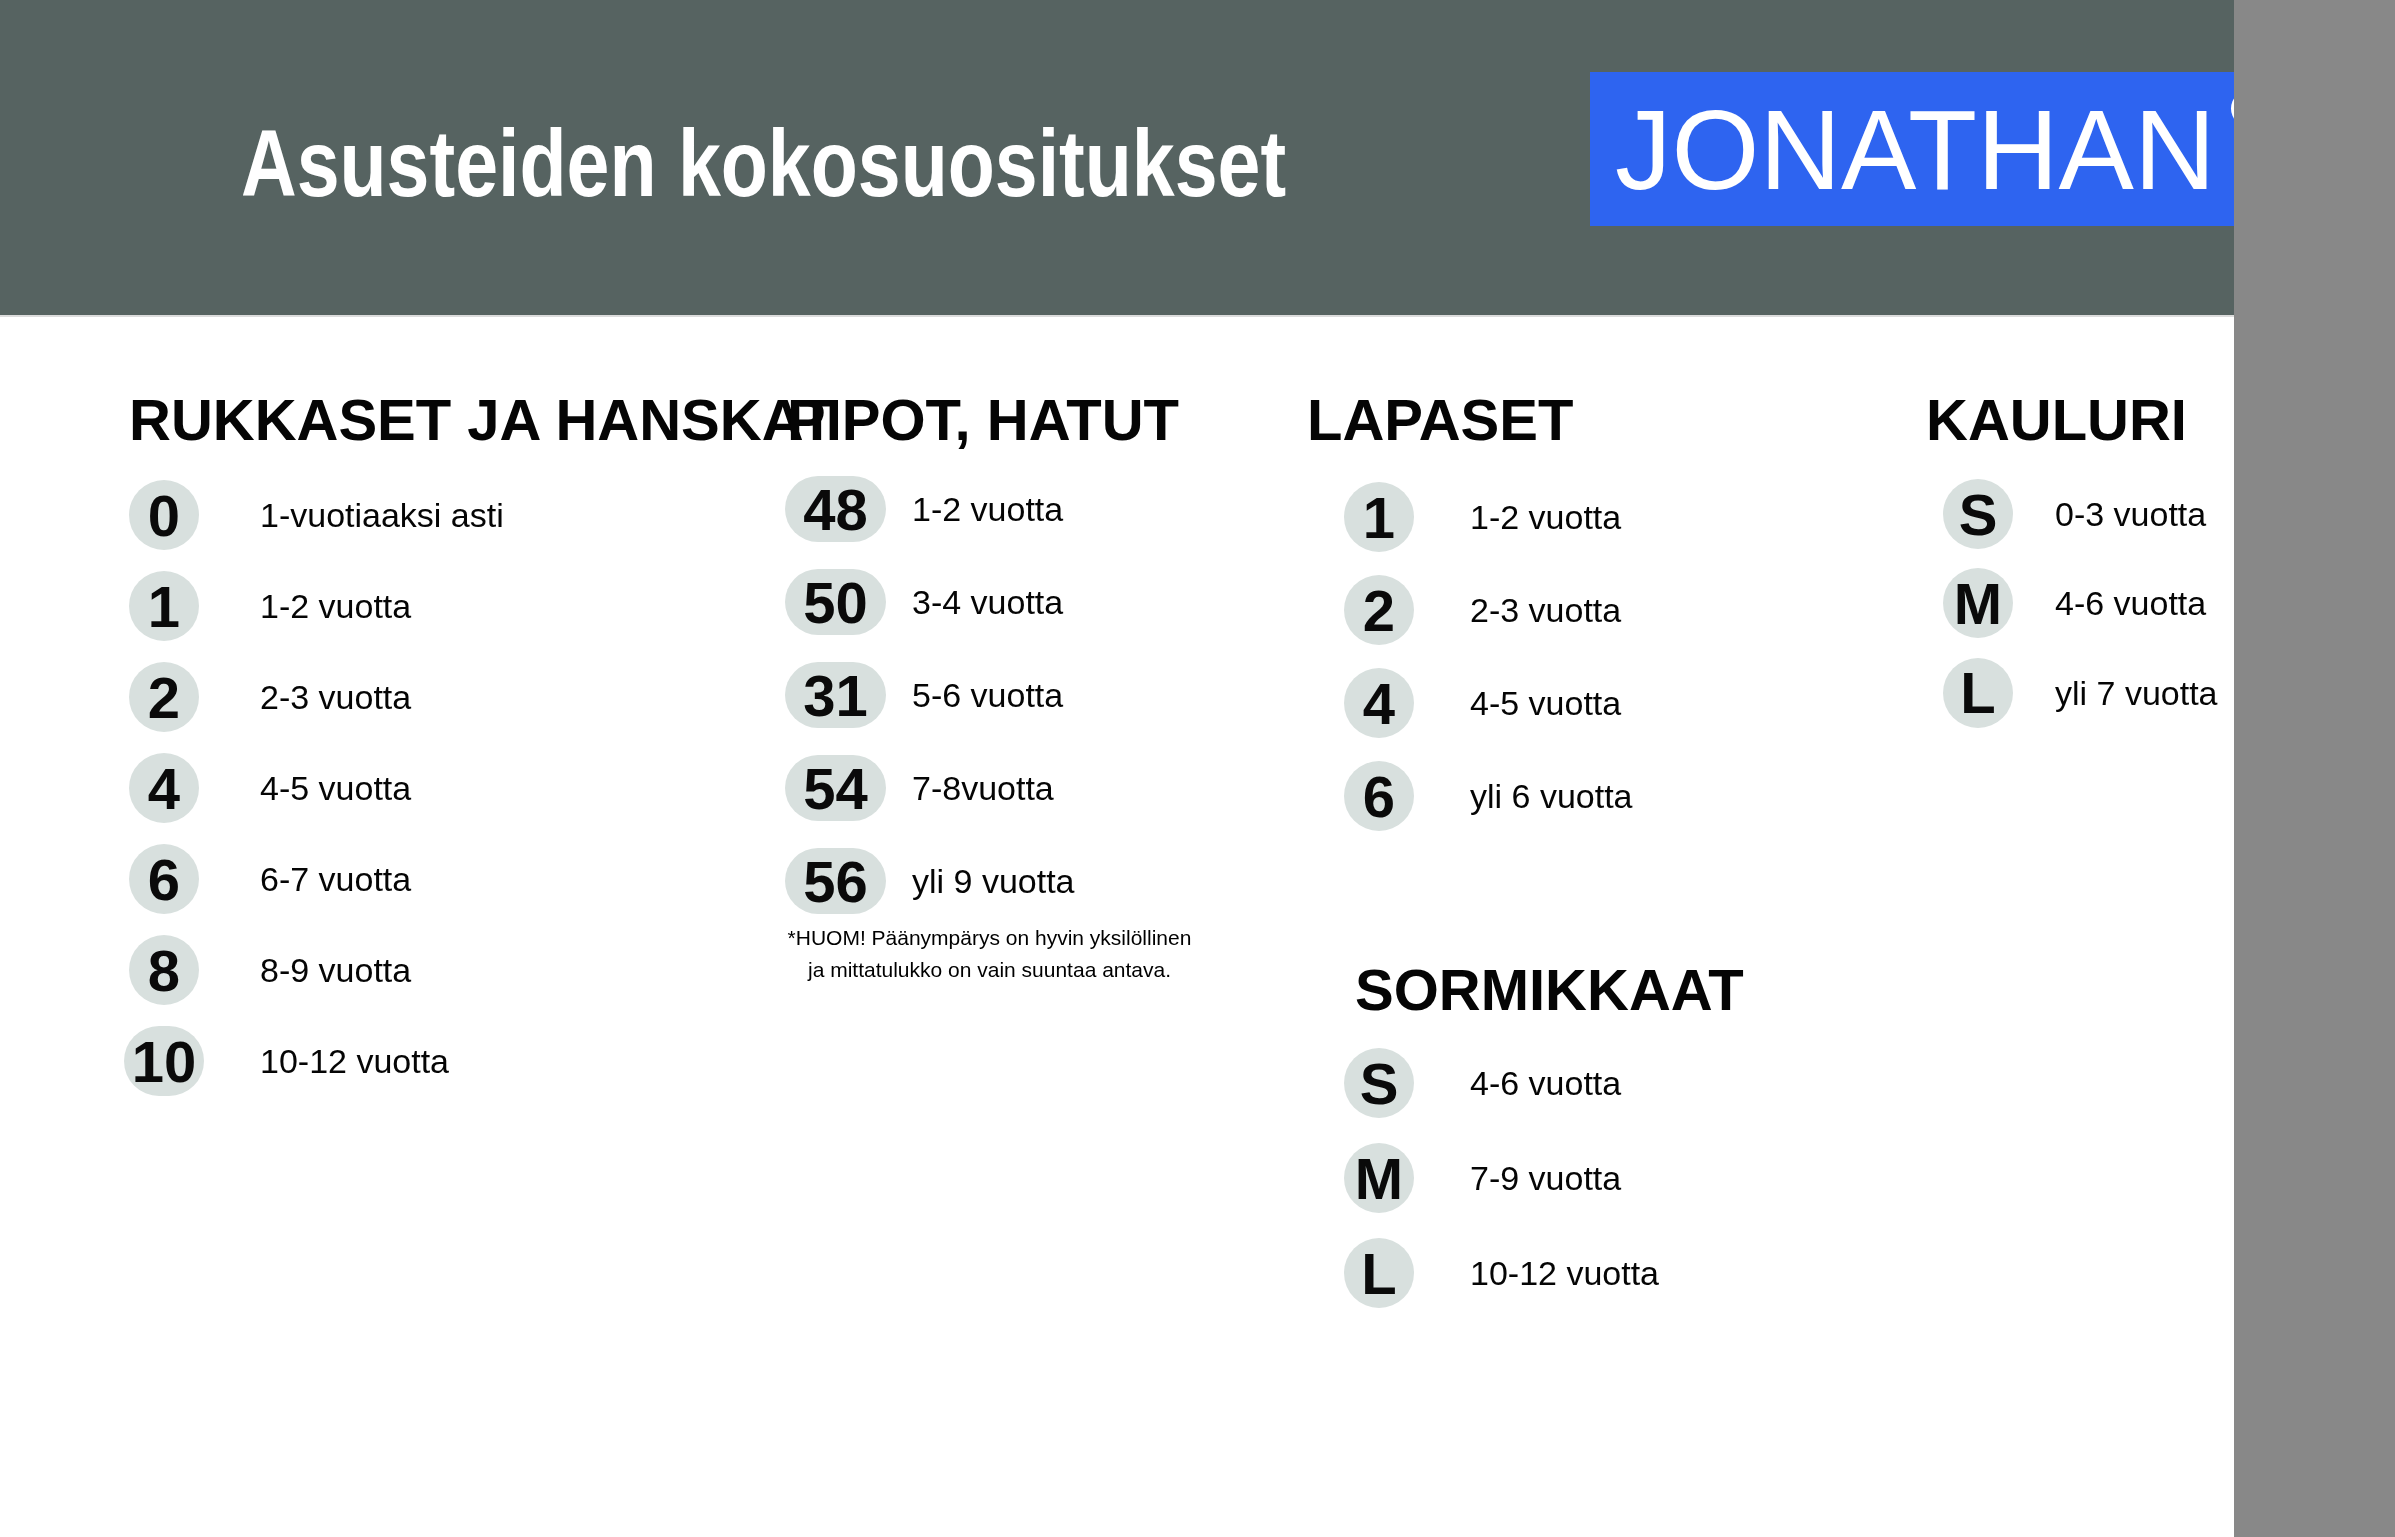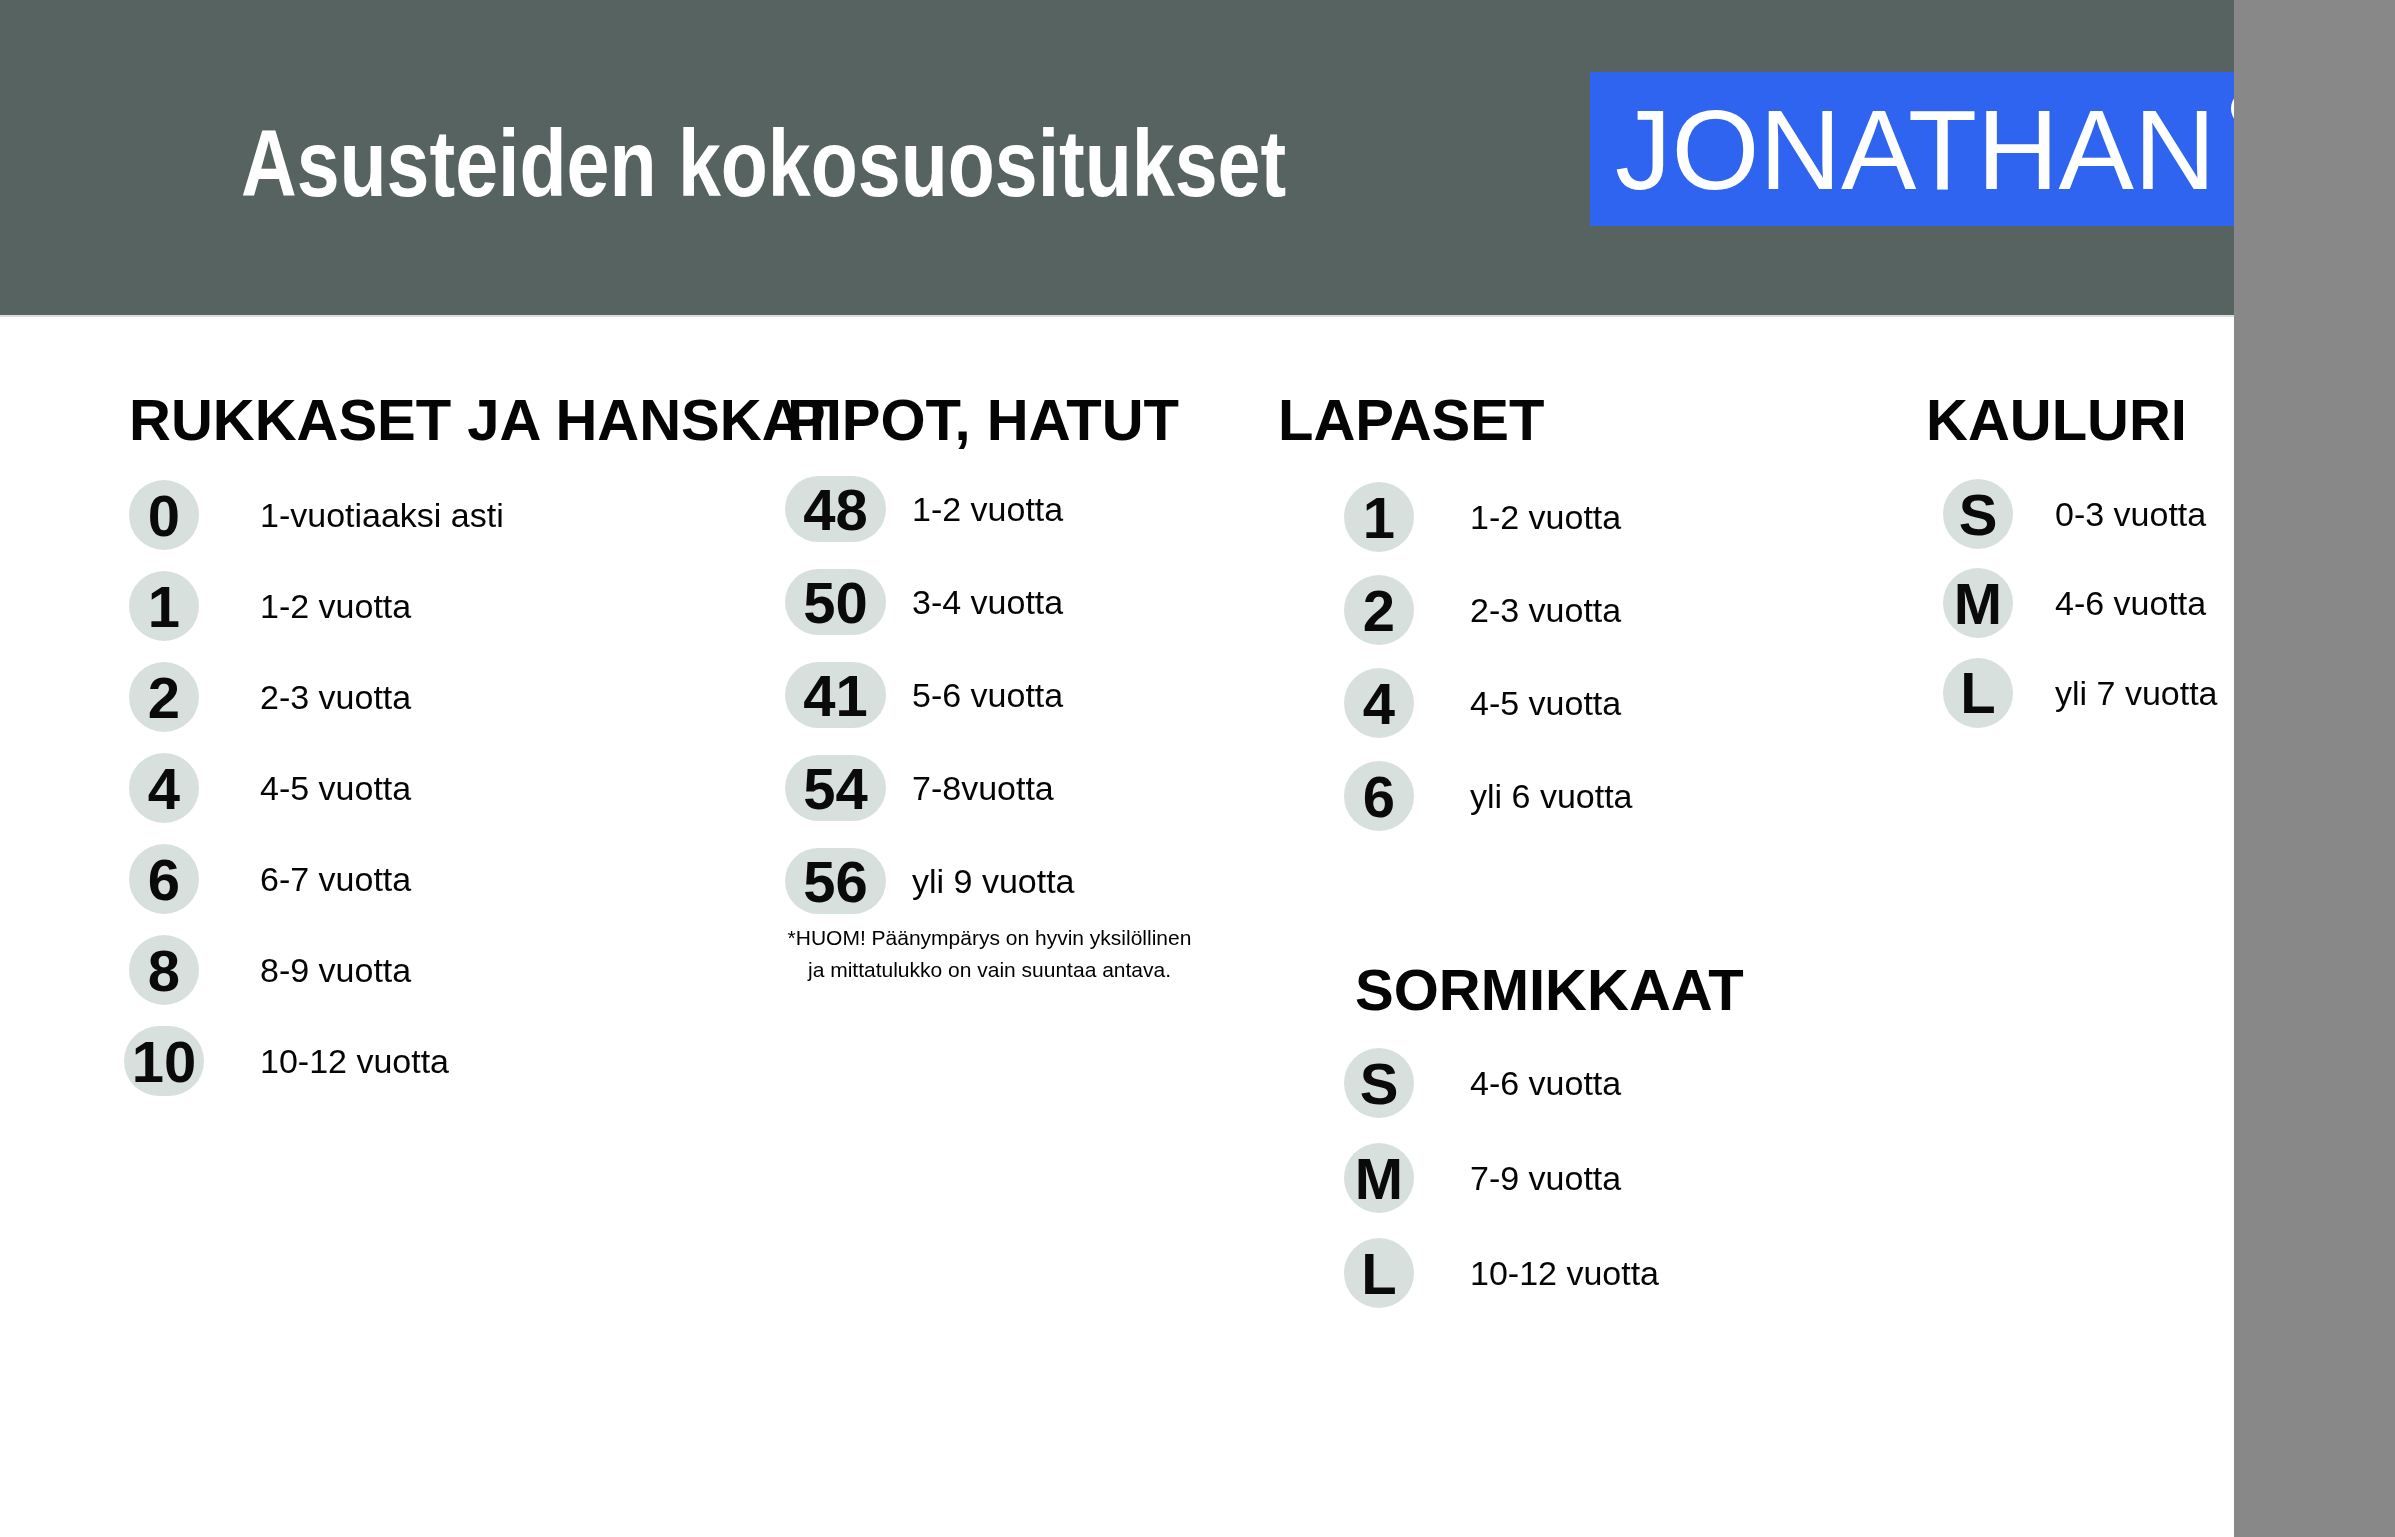--- a/index.html
+++ b/index.html
@@ -38,21 +38,21 @@
     position:absolute;left:641px;top:18.3px;width:37px;height:37px;
     border-radius:50%;background:#ffffff;
   }
   
   .sec-title{
     position:absolute;margin:0;font-size:58px;font-weight:bold;line-height:68px;
     color:var(--body_text);white-space:nowrap;letter-spacing:0px;
   }
   #h-rukkaset{left:129px;top:386px;}
   #h-pipot{left:787px;top:386px;}
-  #h-lapaset{left:1278px;top:386px;}
+  #h-lapaset{left:1307px;top:386px;}
   #h-sormikkaat{left:1355px;top:956px;}
   #h-kauluri{left:1926px;top:386px;}
   
   .rows{position:absolute;}
   #r-rukkaset{left:129px;top:480px;}
   #r-pipot{left:785px;top:476px;}
   #r-lapaset{left:1344px;top:482px;}
   #r-sormikkaat{left:1344px;top:1048px;}
   #r-kauluri{left:1943px;top:479px;}
   .row{display:flex;align-items:center;}
@@ -156,21 +156,21 @@
             <span class="age">1-2 vuotta</span>
           </div>
           <div class="row">
             <span class="badge-slot">
               <span class="badge pill">50</span>
             </span>
             <span class="age">3-4 vuotta</span>
           </div>
           <div class="row">
             <span class="badge-slot">
-              <span class="badge pill">41</span>
+              <span class="badge pill">31</span>
             </span>
             <span class="age">5-6 vuotta</span>
           </div>
           <div class="row">
             <span class="badge-slot">
               <span class="badge pill">54</span>
             </span>
             <span class="age">7-8vuotta</span>
           </div>
           <div class="row">

